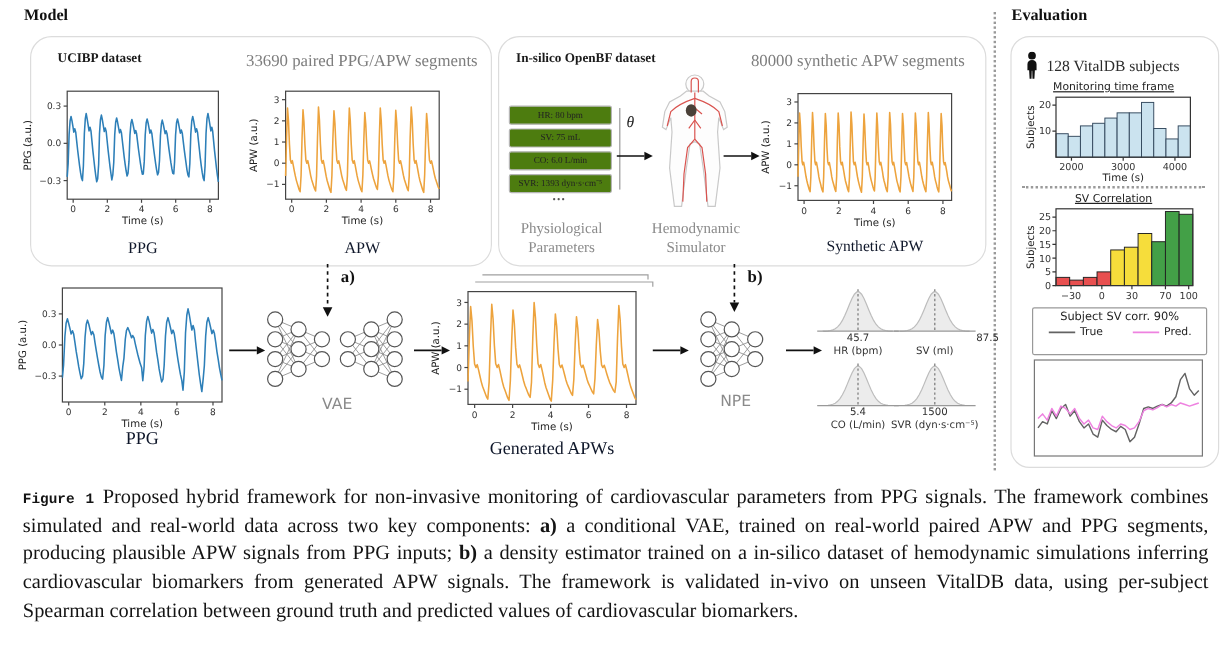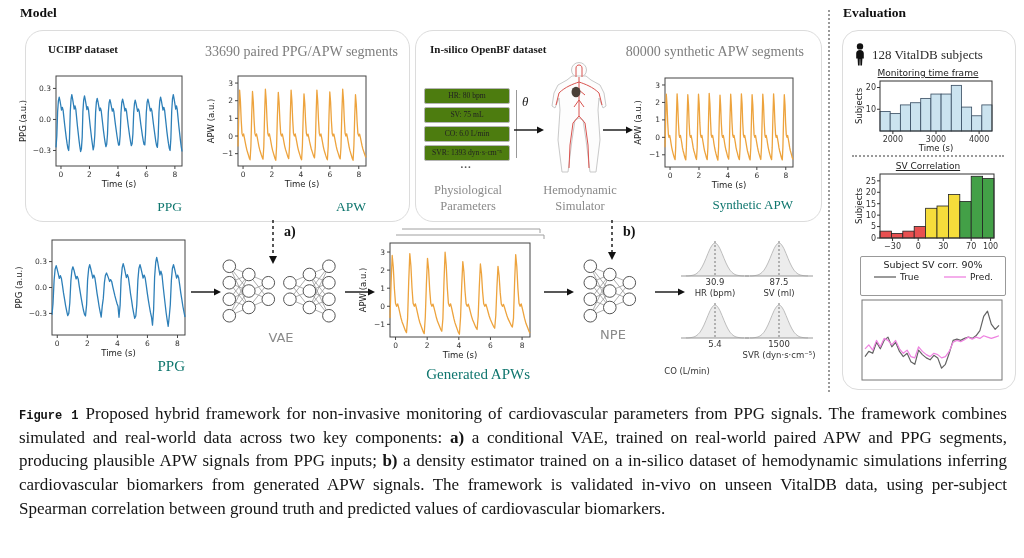--- a/index.html
+++ b/index.html
@@ -4,21 +4,21 @@
 <style>
   html,body{margin:0;padding:0;background:#fff;}
   #stage{position:relative;width:1024px;height:558px;background:#fff;overflow:hidden;
          font-family:"Liberation Serif",serif;color:#111;}
   .abs{position:absolute;}
   .panel{position:absolute;border:1.5px solid #dcdcdc;border-radius:18px;background:#fff;}
   .secname{position:absolute;font-weight:bold;font-size:13.5px;color:#111;}
   .ptitle{position:absolute;font-weight:bold;font-size:11px;color:#1a1a1a;}
   .psub{position:absolute;font-size:14px;color:#7d7d7d;text-align:right;}
   .chart{position:absolute;}
-  .chartcap{position:absolute;text-align:right;color:#0f766e;font-size:13.5px;}
+  .chartcap{position:absolute;text-align:center;color:#0f172a;font-size:13.5px;}
   .capbig{font-size:15px;}
   .twoline{position:absolute;text-align:center;color:#8a8a8a;font-size:12.5px;line-height:1.25;}
   .parambox{position:absolute;width:84px;height:14px;background:#4d7c0f;border:0.8px solid #b5b5b5;
             border-radius:2px;font-size:7.6px;color:#222;text-align:center;line-height:14px;}
   .ellip{position:absolute;width:84px;text-align:center;font-size:11px;color:#555;font-weight:bold;letter-spacing:1px;}
   .theta{position:absolute;font-style:italic;font-size:13px;color:#222;}
   .vline{position:absolute;border-left:1px solid #999;}
   .netlabel{position:absolute;text-align:center;color:#8a8a8a;font-size:13px;font-family:"DejaVu Sans",sans-serif;}
   .ablabel{position:absolute;font-weight:bold;font-size:14px;color:#111;}
   .vdots{position:absolute;border-left:2px dotted #9a9a9a;}
@@ -348,38 +348,38 @@
     <line x1="1" y1="8" x2="24" y2="8" stroke="#111" stroke-width="1.4"></line>
       <polygon points="24,4.5 31,8 24,11.5" fill="#111"></polygon>
   </svg>
 
   <div class="chart" style="left:686px;top:240px;width:58px;height:36px;"><svg width="58" height="36" style="overflow: visible;">
         <path d="M0,36 L0,35.9 L2,35.9 L4,35.7 L6,35.4 L8,34.9 L10,34.0 L12,32.4 L14,30.2 L16,27.0 L18,23.0 L20,18.3 L22,13.4 L24,8.8 L26,5.2 L28,3.3 L30,3.3 L32,5.2 L34,8.8 L36,13.4 L38,18.3 L40,23.0 L42,27.0 L44,30.2 L46,32.4 L48,34.0 L50,34.9 L52,35.4 L54,35.7 L56,35.9 L58,35.9 L58,36 Z" fill="#ececec" stroke="none"></path>
         <path d="M0,36 L0,35.9 L2,35.9 L4,35.7 L6,35.4 L8,34.9 L10,34.0 L12,32.4 L14,30.2 L16,27.0 L18,23.0 L20,18.3 L22,13.4 L24,8.8 L26,5.2 L28,3.3 L30,3.3 L32,5.2 L34,8.8 L36,13.4 L38,18.3 L40,23.0 L42,27.0 L44,30.2 L46,32.4 L48,34.0 L50,34.9 L52,35.4 L54,35.7 L56,35.9 L58,35.9" fill="none" stroke="#bdbdbd" stroke-width="1"></path>
         <line x1="29" y1="1" x2="29" y2="36" stroke="#777" stroke-width="1" stroke-dasharray="2,2"></line>
         <line x1="-5" y1="36" x2="63" y2="36" stroke="#999" stroke-width="1"></line>
       </svg></div>
-  <div class="distval" style="left:672px;top:277px;width:86px;">30.9</div>
+  <div class="distval" style="left:672px;top:277px;width:86px;">45.7</div>
   <div class="distval" style="left:672px;top:288px;width:86px;">HR (bpm)</div>
   <div class="chart" style="left:750px;top:240px;width:58px;height:36px;"><svg width="58" height="36" style="overflow: visible;">
         <path d="M0,36 L0,35.9 L2,35.9 L4,35.7 L6,35.4 L8,34.9 L10,34.0 L12,32.4 L14,30.2 L16,27.0 L18,23.0 L20,18.3 L22,13.4 L24,8.8 L26,5.2 L28,3.3 L30,3.3 L32,5.2 L34,8.8 L36,13.4 L38,18.3 L40,23.0 L42,27.0 L44,30.2 L46,32.4 L48,34.0 L50,34.9 L52,35.4 L54,35.7 L56,35.9 L58,35.9 L58,36 Z" fill="#ececec" stroke="none"></path>
         <path d="M0,36 L0,35.9 L2,35.9 L4,35.7 L6,35.4 L8,34.9 L10,34.0 L12,32.4 L14,30.2 L16,27.0 L18,23.0 L20,18.3 L22,13.4 L24,8.8 L26,5.2 L28,3.3 L30,3.3 L32,5.2 L34,8.8 L36,13.4 L38,18.3 L40,23.0 L42,27.0 L44,30.2 L46,32.4 L48,34.0 L50,34.9 L52,35.4 L54,35.7 L56,35.9 L58,35.9" fill="none" stroke="#bdbdbd" stroke-width="1"></path>
         <line x1="29" y1="1" x2="29" y2="36" stroke="#777" stroke-width="1" stroke-dasharray="2,2"></line>
         <line x1="-5" y1="36" x2="63" y2="36" stroke="#999" stroke-width="1"></line>
       </svg></div>
-  <div class="distval" style="left:736px;top:277px;width:86px;">87.5</div>
+  <div class="distval" style="left:780px;top:277px;width:86px;">87.5</div>
   <div class="distval" style="left:736px;top:288px;width:86px;">SV (ml)</div>
   <div class="chart" style="left:686px;top:302px;width:58px;height:36px;"><svg width="58" height="36" style="overflow: visible;">
         <path d="M0,36 L0,35.9 L2,35.9 L4,35.7 L6,35.4 L8,34.9 L10,34.0 L12,32.4 L14,30.2 L16,27.0 L18,23.0 L20,18.3 L22,13.4 L24,8.8 L26,5.2 L28,3.3 L30,3.3 L32,5.2 L34,8.8 L36,13.4 L38,18.3 L40,23.0 L42,27.0 L44,30.2 L46,32.4 L48,34.0 L50,34.9 L52,35.4 L54,35.7 L56,35.9 L58,35.9 L58,36 Z" fill="#ececec" stroke="none"></path>
         <path d="M0,36 L0,35.9 L2,35.9 L4,35.7 L6,35.4 L8,34.9 L10,34.0 L12,32.4 L14,30.2 L16,27.0 L18,23.0 L20,18.3 L22,13.4 L24,8.8 L26,5.2 L28,3.3 L30,3.3 L32,5.2 L34,8.8 L36,13.4 L38,18.3 L40,23.0 L42,27.0 L44,30.2 L46,32.4 L48,34.0 L50,34.9 L52,35.4 L54,35.7 L56,35.9 L58,35.9" fill="none" stroke="#bdbdbd" stroke-width="1"></path>
         <line x1="29" y1="1" x2="29" y2="36" stroke="#777" stroke-width="1" stroke-dasharray="2,2"></line>
         <line x1="-5" y1="36" x2="63" y2="36" stroke="#999" stroke-width="1"></line>
       </svg></div>
   <div class="distval" style="left:672px;top:339px;width:86px;">5.4</div>
-  <div class="distval" style="left:644px;top:350px;width:86px;margin-top:16px;">CO (L/min)</div>
+  <div class="distval" style="left:672px;top:350px;width:86px;">CO (L/min)</div>
   <div class="chart" style="left:750px;top:302px;width:58px;height:36px;"><svg width="58" height="36" style="overflow: visible;">
         <path d="M0,36 L0,35.9 L2,35.9 L4,35.7 L6,35.4 L8,34.9 L10,34.0 L12,32.4 L14,30.2 L16,27.0 L18,23.0 L20,18.3 L22,13.4 L24,8.8 L26,5.2 L28,3.3 L30,3.3 L32,5.2 L34,8.8 L36,13.4 L38,18.3 L40,23.0 L42,27.0 L44,30.2 L46,32.4 L48,34.0 L50,34.9 L52,35.4 L54,35.7 L56,35.9 L58,35.9 L58,36 Z" fill="#ececec" stroke="none"></path>
         <path d="M0,36 L0,35.9 L2,35.9 L4,35.7 L6,35.4 L8,34.9 L10,34.0 L12,32.4 L14,30.2 L16,27.0 L18,23.0 L20,18.3 L22,13.4 L24,8.8 L26,5.2 L28,3.3 L30,3.3 L32,5.2 L34,8.8 L36,13.4 L38,18.3 L40,23.0 L42,27.0 L44,30.2 L46,32.4 L48,34.0 L50,34.9 L52,35.4 L54,35.7 L56,35.9 L58,35.9" fill="none" stroke="#bdbdbd" stroke-width="1"></path>
         <line x1="29" y1="1" x2="29" y2="36" stroke="#777" stroke-width="1" stroke-dasharray="2,2"></line>
         <line x1="-5" y1="36" x2="63" y2="36" stroke="#999" stroke-width="1"></line>
       </svg></div>
   <div class="distval" style="left:736px;top:339px;width:86px;">1500</div>
   <div class="distval" style="left:721px;top:350px;width:116px;">SVR (dyn·s·cm⁻⁵)</div>
 
   <svg class="abs" style="left:853px;top:43px;" width="14" height="23" viewBox="0 0 14 23">

